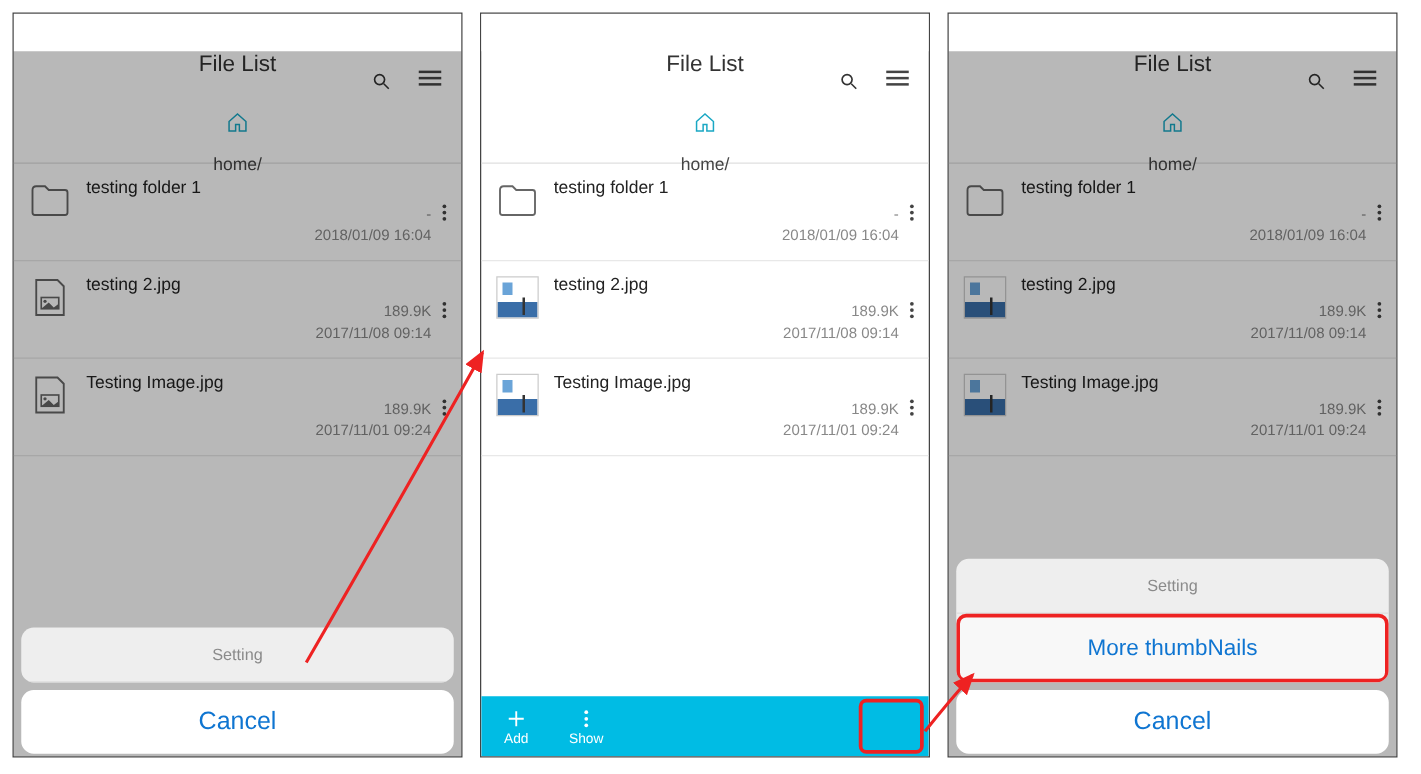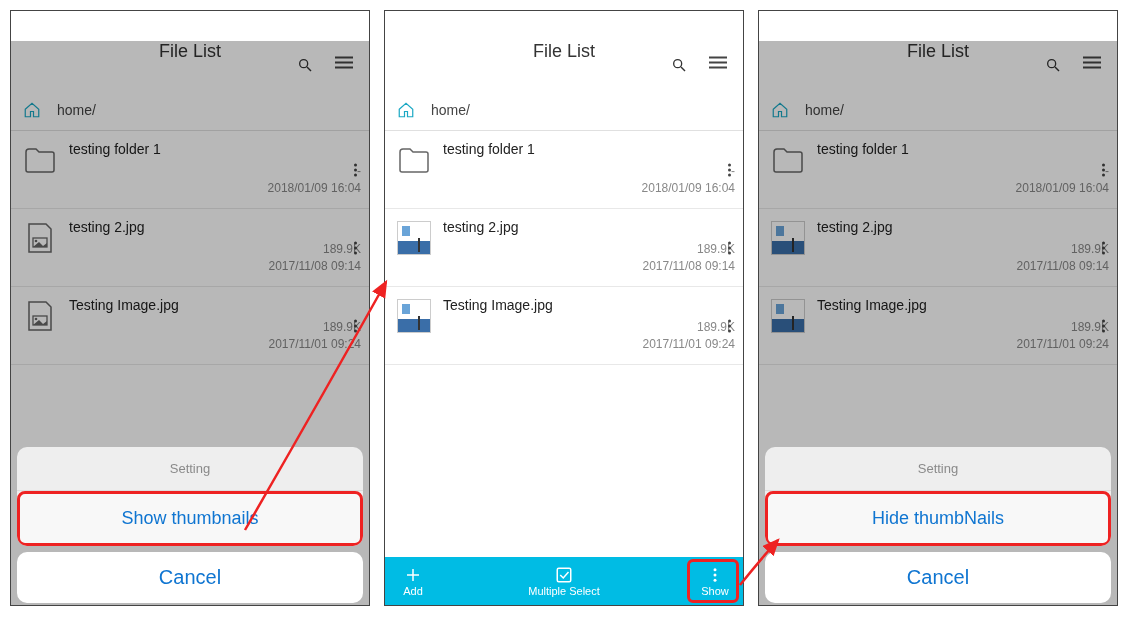--- a/index.html
+++ b/index.html
@@ -60,23 +60,24 @@
   }
   .breadcrumb {
     height: 42px;
     display: flex;
     align-items: center;
     padding: 0 12px;
     gap: 16px;
     font-size: 14px;
     color: #444;
     border-bottom: 1px solid #e0e0e0;
+    flex-direction: column;
   }
   .file-row {
-    padding: 10px 8px 10px 12px;
+    padding: 10px 24px 10px 12px;
     border-bottom: 1px solid #e8e8e8;
     display: flex;
     align-items: flex-start;
     gap: 12px;
     position: relative;
     min-height: 78px;
   }
   .file-icon {
     width: 34px;
     height: 34px;
@@ -318,21 +319,20 @@
         <span></span>
         <span></span>
       </div>
   </div>
 
   <div class="dimmer"></div>
 
   <div class="action-sheet">
     <div class="sheet-group">
       <div class="sheet-header">Setting</div>
-      <div class="sheet-btn red-highlight">Show thumbnails</div>
     </div>
     <div class="sheet-cancel">Cancel</div>
   </div>
 </div>
 
 <div class="phone">
   <div class="topbar"></div>
 
   <div class="header">
     <span>File List</span>
@@ -413,27 +413,20 @@
   </div>
 
   <div class="bottom-bar">
     <div class="bb-item narrow">
       <svg width="18" height="18" viewBox="0 0 24 24">
           <line x1="12" y1="4" x2="12" y2="20" stroke="#fff" stroke-width="2"></line>
           <line x1="4" y1="12" x2="20" y2="12" stroke="#fff" stroke-width="2"></line>
         </svg>
       <span>Add</span>
     </div>
-    <div class="bb-item">
-      <svg width="18" height="18" viewBox="0 0 24 24">
-          <rect x="3" y="3" width="18" height="18" rx="2" fill="none" stroke="#fff" stroke-width="2"></rect>
-          <path d="M7 12 L11 16 L18 8" fill="none" stroke="#fff" stroke-width="2"></path>
-        </svg>
-      <span>Multiple Select</span>
-    </div>
     <div class="bb-item narrow">
       <svg width="18" height="18" viewBox="0 0 24 24">
           <circle cx="12" cy="5" r="2" fill="#fff"></circle>
           <circle cx="12" cy="12" r="2" fill="#fff"></circle>
           <circle cx="12" cy="19" r="2" fill="#fff"></circle>
         </svg>
       <span>Show</span>
     </div>
   </div>
   <div class="bb-more-box"></div>
@@ -518,21 +511,21 @@
         <span></span>
         <span></span>
       </div>
   </div>
 
   <div class="dimmer"></div>
 
   <div class="action-sheet">
     <div class="sheet-group">
       <div class="sheet-header">Setting</div>
-      <div class="sheet-btn red-highlight">Hide thumbNails</div>
+      <div class="sheet-btn red-highlight">More thumbNails</div>
     </div>
     <div class="sheet-cancel">Cancel</div>
   </div>
 </div>
 
 <svg class="arrow-layer">
   <defs>
     <marker id="arrowhead" markerWidth="8" markerHeight="8" refX="6" refY="3" orient="auto">
       <path d="M0,0 L7,3 L0,6 Z" fill="#e22"></path>
     </marker>

